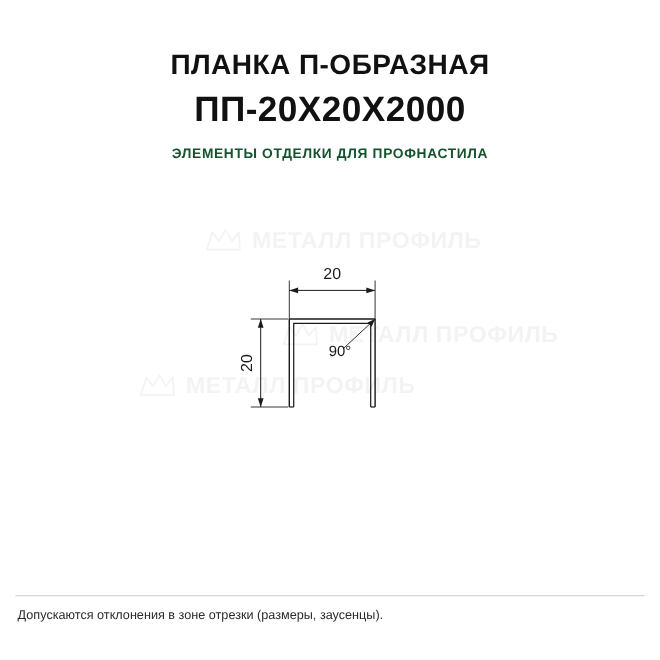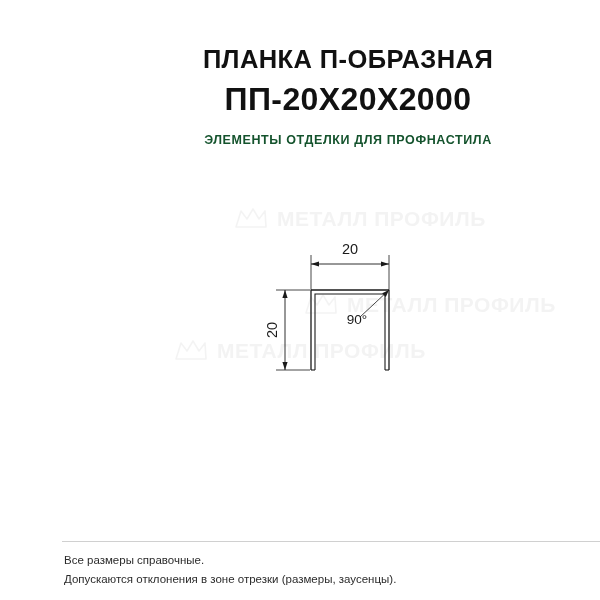--- a/index.html
+++ b/index.html
@@ -12,21 +12,20 @@
     background: #ffffff;
     font-family: "Liberation Sans", sans-serif;
     color: #1a1a1a;
     overflow: hidden;
   }
   .page {
     position: relative;
     width: 546px;
     height: 600px;
     box-sizing: border-box;
-    margin-left: 48px;
   }
 
   
   .header {
     position: absolute;
     top: 44px;
     left: 0;
     width: 600px;
     text-align: center;
   }
@@ -166,17 +165,16 @@
     <line x1="228" y1="140" x2="262" y2="140" stroke="#1a1a1a" stroke-width="0.8"></line>
 
     <line x1="237" y1="60" x2="237" y2="140" stroke="#1a1a1a" stroke-width="0.9"></line>
     <path d="M237 60 L234.4 68 L239.6 68 Z" fill="#1a1a1a"></path>
     <path d="M237 140 L234.4 132 L239.6 132 Z" fill="#1a1a1a"></path>
     <text x="229" y="100" text-anchor="middle" font-family="Liberation Sans, sans-serif" font-size="14.5" fill="#1a1a1a" transform="rotate(-90 229 100)">20</text>
   </svg>
 
   <div class="footer-rule"></div>
   <div class="footer">
-    <div>Все размеры справочные.</div>
     <div>Допускаются отклонения в зоне отрезки (размеры, заусенцы).</div>
   </div>
 
 </div>
 
 </body></html>

